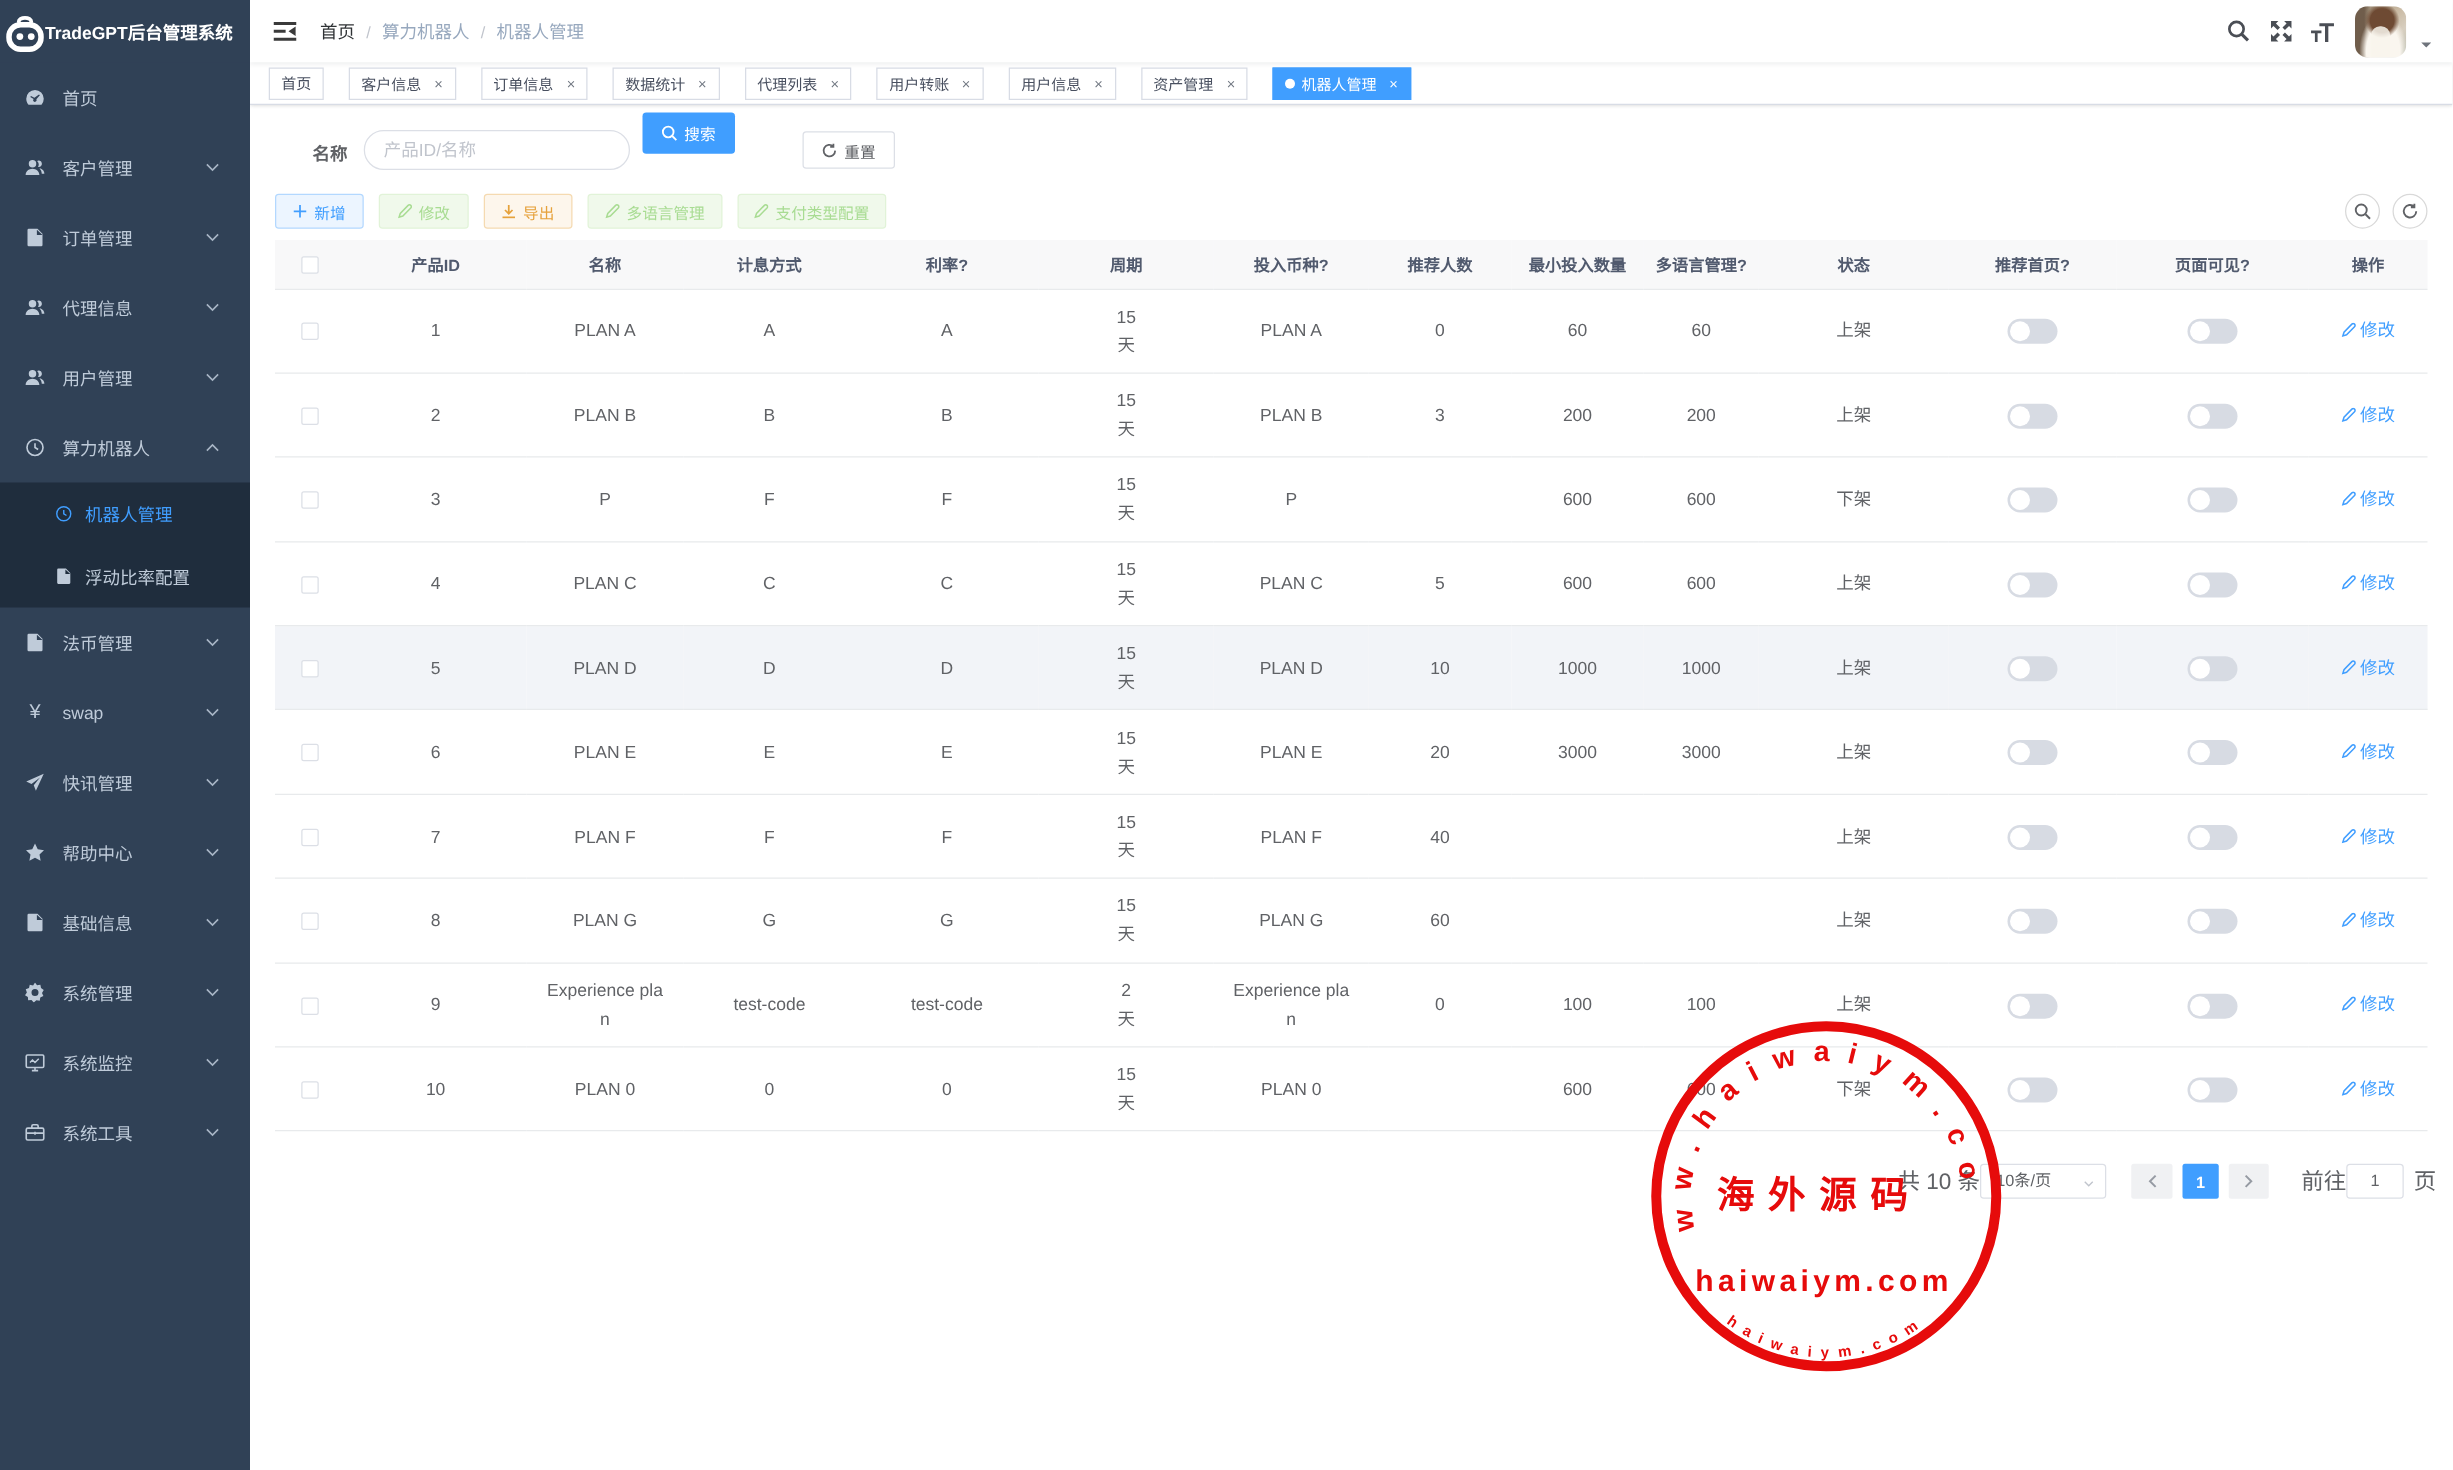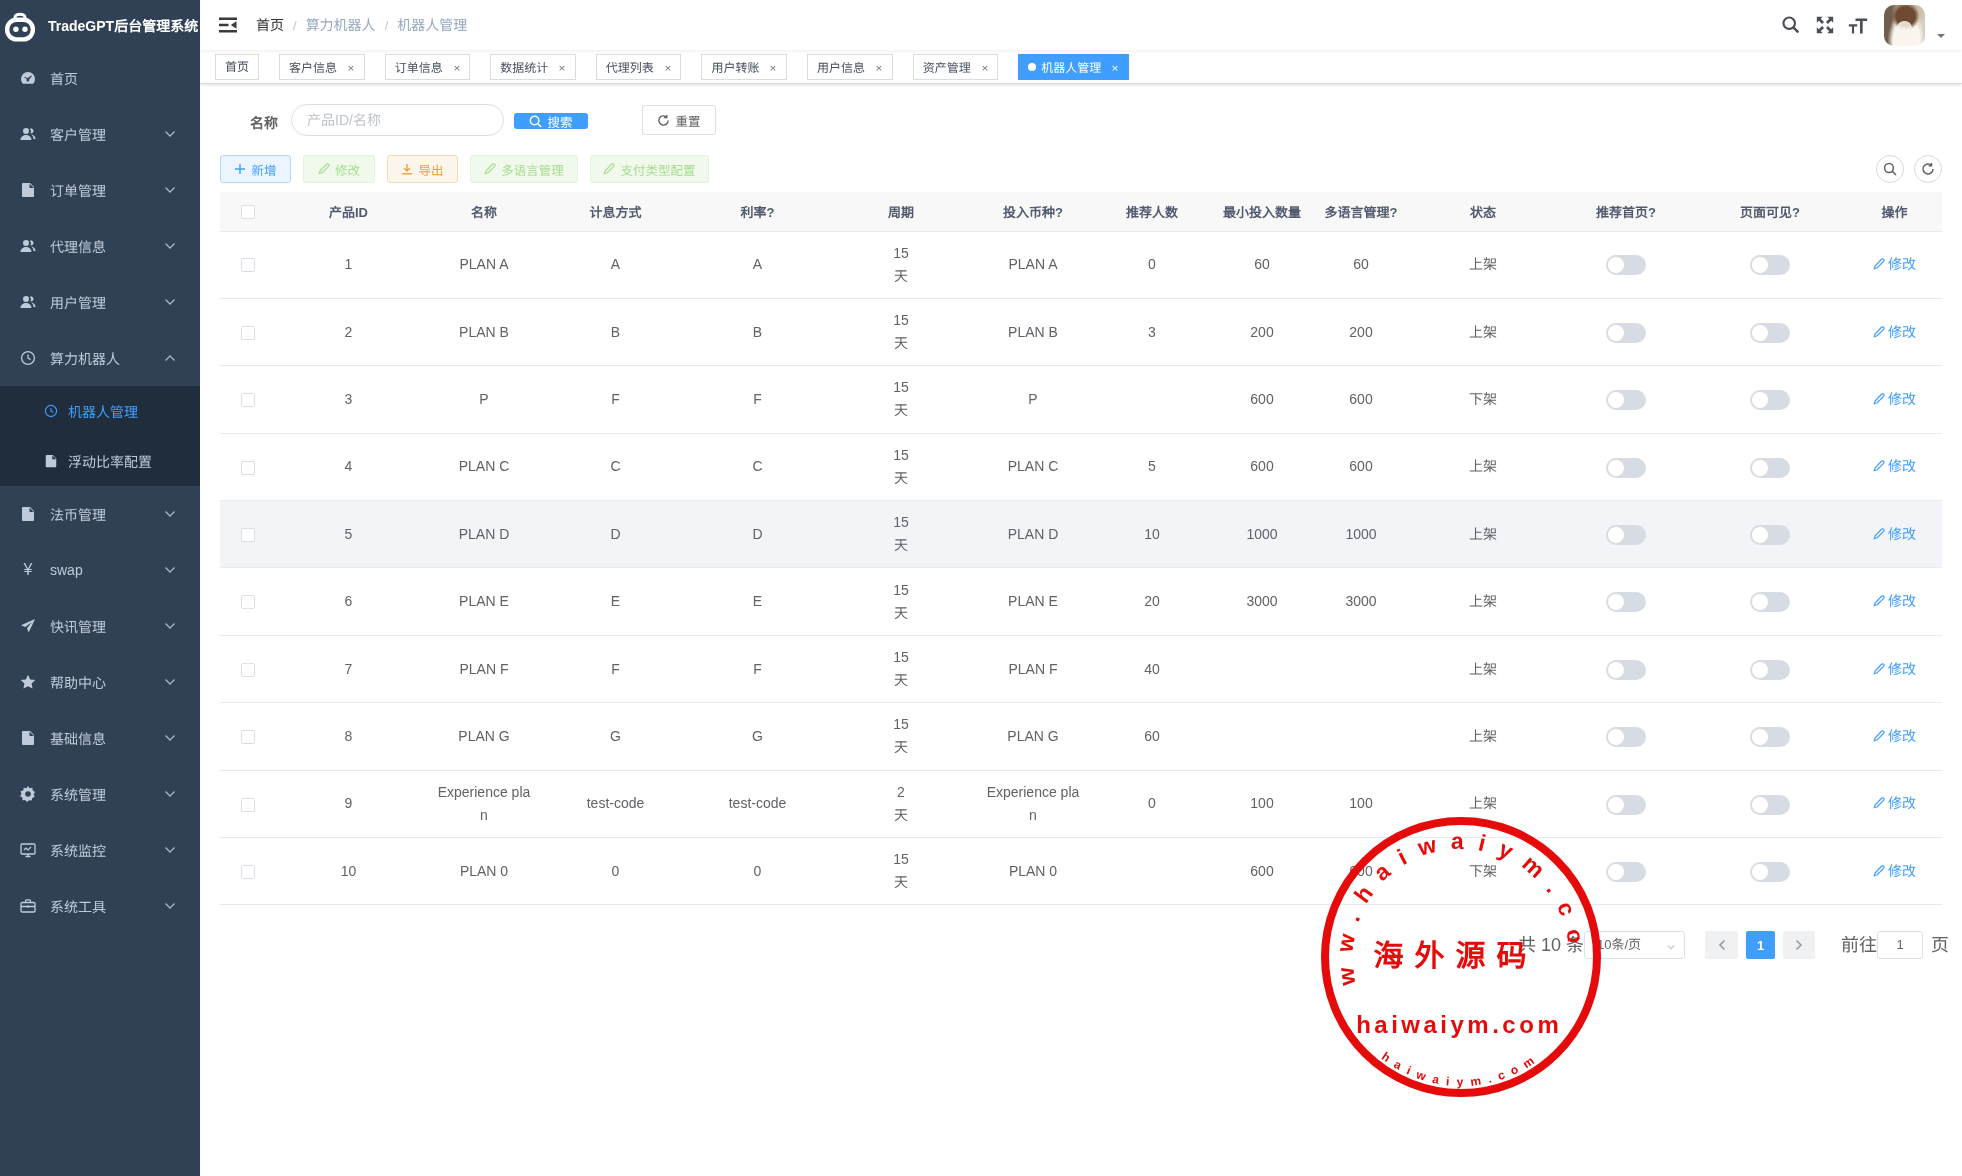--- a/index.html
+++ b/index.html
@@ -4,21 +4,21 @@
 <title>TradeGPT后台管理系统</title>
 <style>
 * { margin:0; padding:0; box-sizing:border-box; }
 html,body { width:1962px; height:1176px; overflow:hidden; background:#fff;
   font-family:"Liberation Sans", sans-serif; }
 #app { position:relative; width:1962px; height:1176px; }
 
 
 #sidebar { position:absolute; left:0; top:0; width:200px; height:1176px; background:#304156; z-index:30; }
 #logo { height:50px; background:#304156; display:flex; align-items:center; padding-left:4px; }
-#logo .ttl { color:#fff; font-weight:bold; font-size:14px; margin-left:12px; white-space:nowrap; }
+#logo .ttl { color:#fff; font-weight:bold; font-size:14px; margin-left:0; white-space:nowrap; }
 .menu-item { position:relative; height:56px; display:flex; align-items:center; padding-left:20px; color:#bfcbd9; font-size:14px; }
 .menu-item .mi { width:16px; height:16px; margin-right:14px; flex:none; }
 .menu-item .arr { position:absolute; right:24px; top:50%; margin-top:-4px; }
 .sub-block { background:#1f2d3d; }
 .sub-item { position:relative; height:50px; display:flex; align-items:center; padding-left:44px; color:#bfcbd9; font-size:14px; }
 .sub-item .mi { width:14px; height:14px; margin-right:10px; flex:none; }
 .sub-item.active { color:#409eff; }
 
 
 #navbar { position:absolute; left:200px; top:0; right:0; height:50px; background:#fff; z-index:20;
@@ -49,21 +49,21 @@
 .tag.on .x { color:#fff; }
 .tag.on .dot { display:inline-block; width:8px; height:8px; border-radius:50%; background:#fff; margin-right:5px; position:relative; top:-1px;}
 
 
 #main { position:absolute; left:200px; top:84px; right:0; bottom:0; background:#fff; }
 .lab { position:absolute; left:50px; top:28px; font-size:14px; font-weight:bold; color:#606266; }
 #q-input { position:absolute; left:91px; top:20px; width:213px; height:32px; border:1px solid #dcdfe6; border-radius:16px;
   font-size:14px; color:#c0c4cc; line-height:30px; padding-left:15px; background:#fff; }
 .btn { position:absolute; height:28px; border-radius:3px; font-size:12.5px; display:flex; align-items:center; justify-content:center; }
 .btn svg { margin-right:5px; }
-#b-search { left:314px; top:29px; width:74px; height:16px; background:#409eff; color:#fff; }
+#b-search { left:314px; top:6px; width:74px; height:33px; background:#409eff; color:#fff; }
 #b-reset { left:398px; top:21px; width:74px; height:30px; background:#fff; border:1px solid #dcdfe6; color:#606266;margin-left:44px; }
 #b-add { left:20px; top:71px; width:71px; background:#ecf5ff; border:1px solid #b3d8ff; color:#409eff; }
 #b-edit { left:103px; top:71px; width:72px; background:#f0f9eb; border:1px solid #e1f3d8; color:#a8dc92; }
 #b-exp { left:187px; top:71px; width:71px; background:#fdf6ec; border:1px solid #f5dab1; color:#e6a23c; }
 #b-lang { left:270px; top:71px; width:108px; background:#f0f9eb; border:1px solid #e1f3d8; color:#a8dc92; }
 #b-pay { left:390px; top:71px; width:119px; background:#f0f9eb; border:1px solid #e1f3d8; color:#a8dc92; }
 .circ { position:absolute; top:71px; width:28px; height:28px; border-radius:50%; border:1px solid #d9d9d9; background:#fff;
   display:flex; align-items:center; justify-content:center; }
 #c-search { left:1676px; }
 #c-refresh { left:1714px; }

